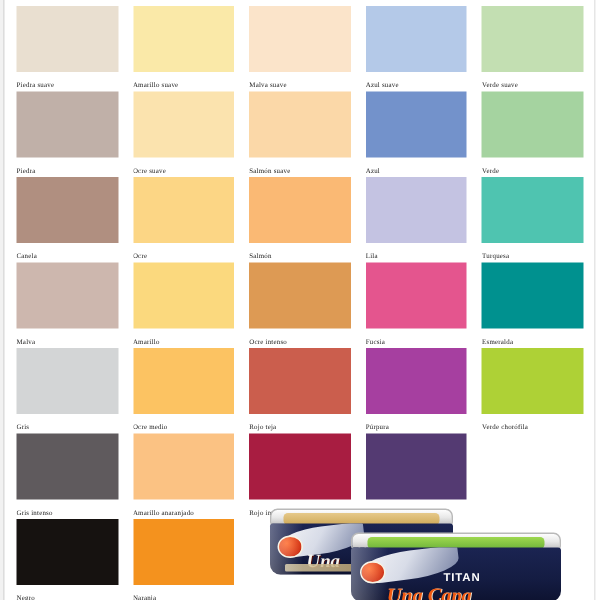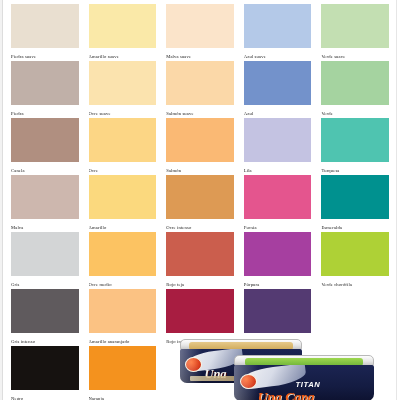--- a/index.html
+++ b/index.html
@@ -162,21 +162,20 @@
     background: radial-gradient(circle at 35% 32%,#ff6a2a 0%,#d22f10 72%,#8d1b06 100%);
     border-radius: 50%;
     border: 0.7px solid #f6f2e2;
   }
 
   .brand {
     position: absolute;
     color: #ffffff;
     font-family: "Liberation Sans", sans-serif;
     font-weight: bold;
-    font-style: italic;
     letter-spacing: 0.6px;
   }
   .tub-back .brand { left: 47%; top: 26%; font-size: 7.4px; }
   .tub-front .brand { left: 44%; top: 42%; font-size: 7.6px; }
 
   .product-name {
     position: absolute;
     font-family: "Liberation Serif", serif;
     font-weight: bold;
     font-style: italic;

